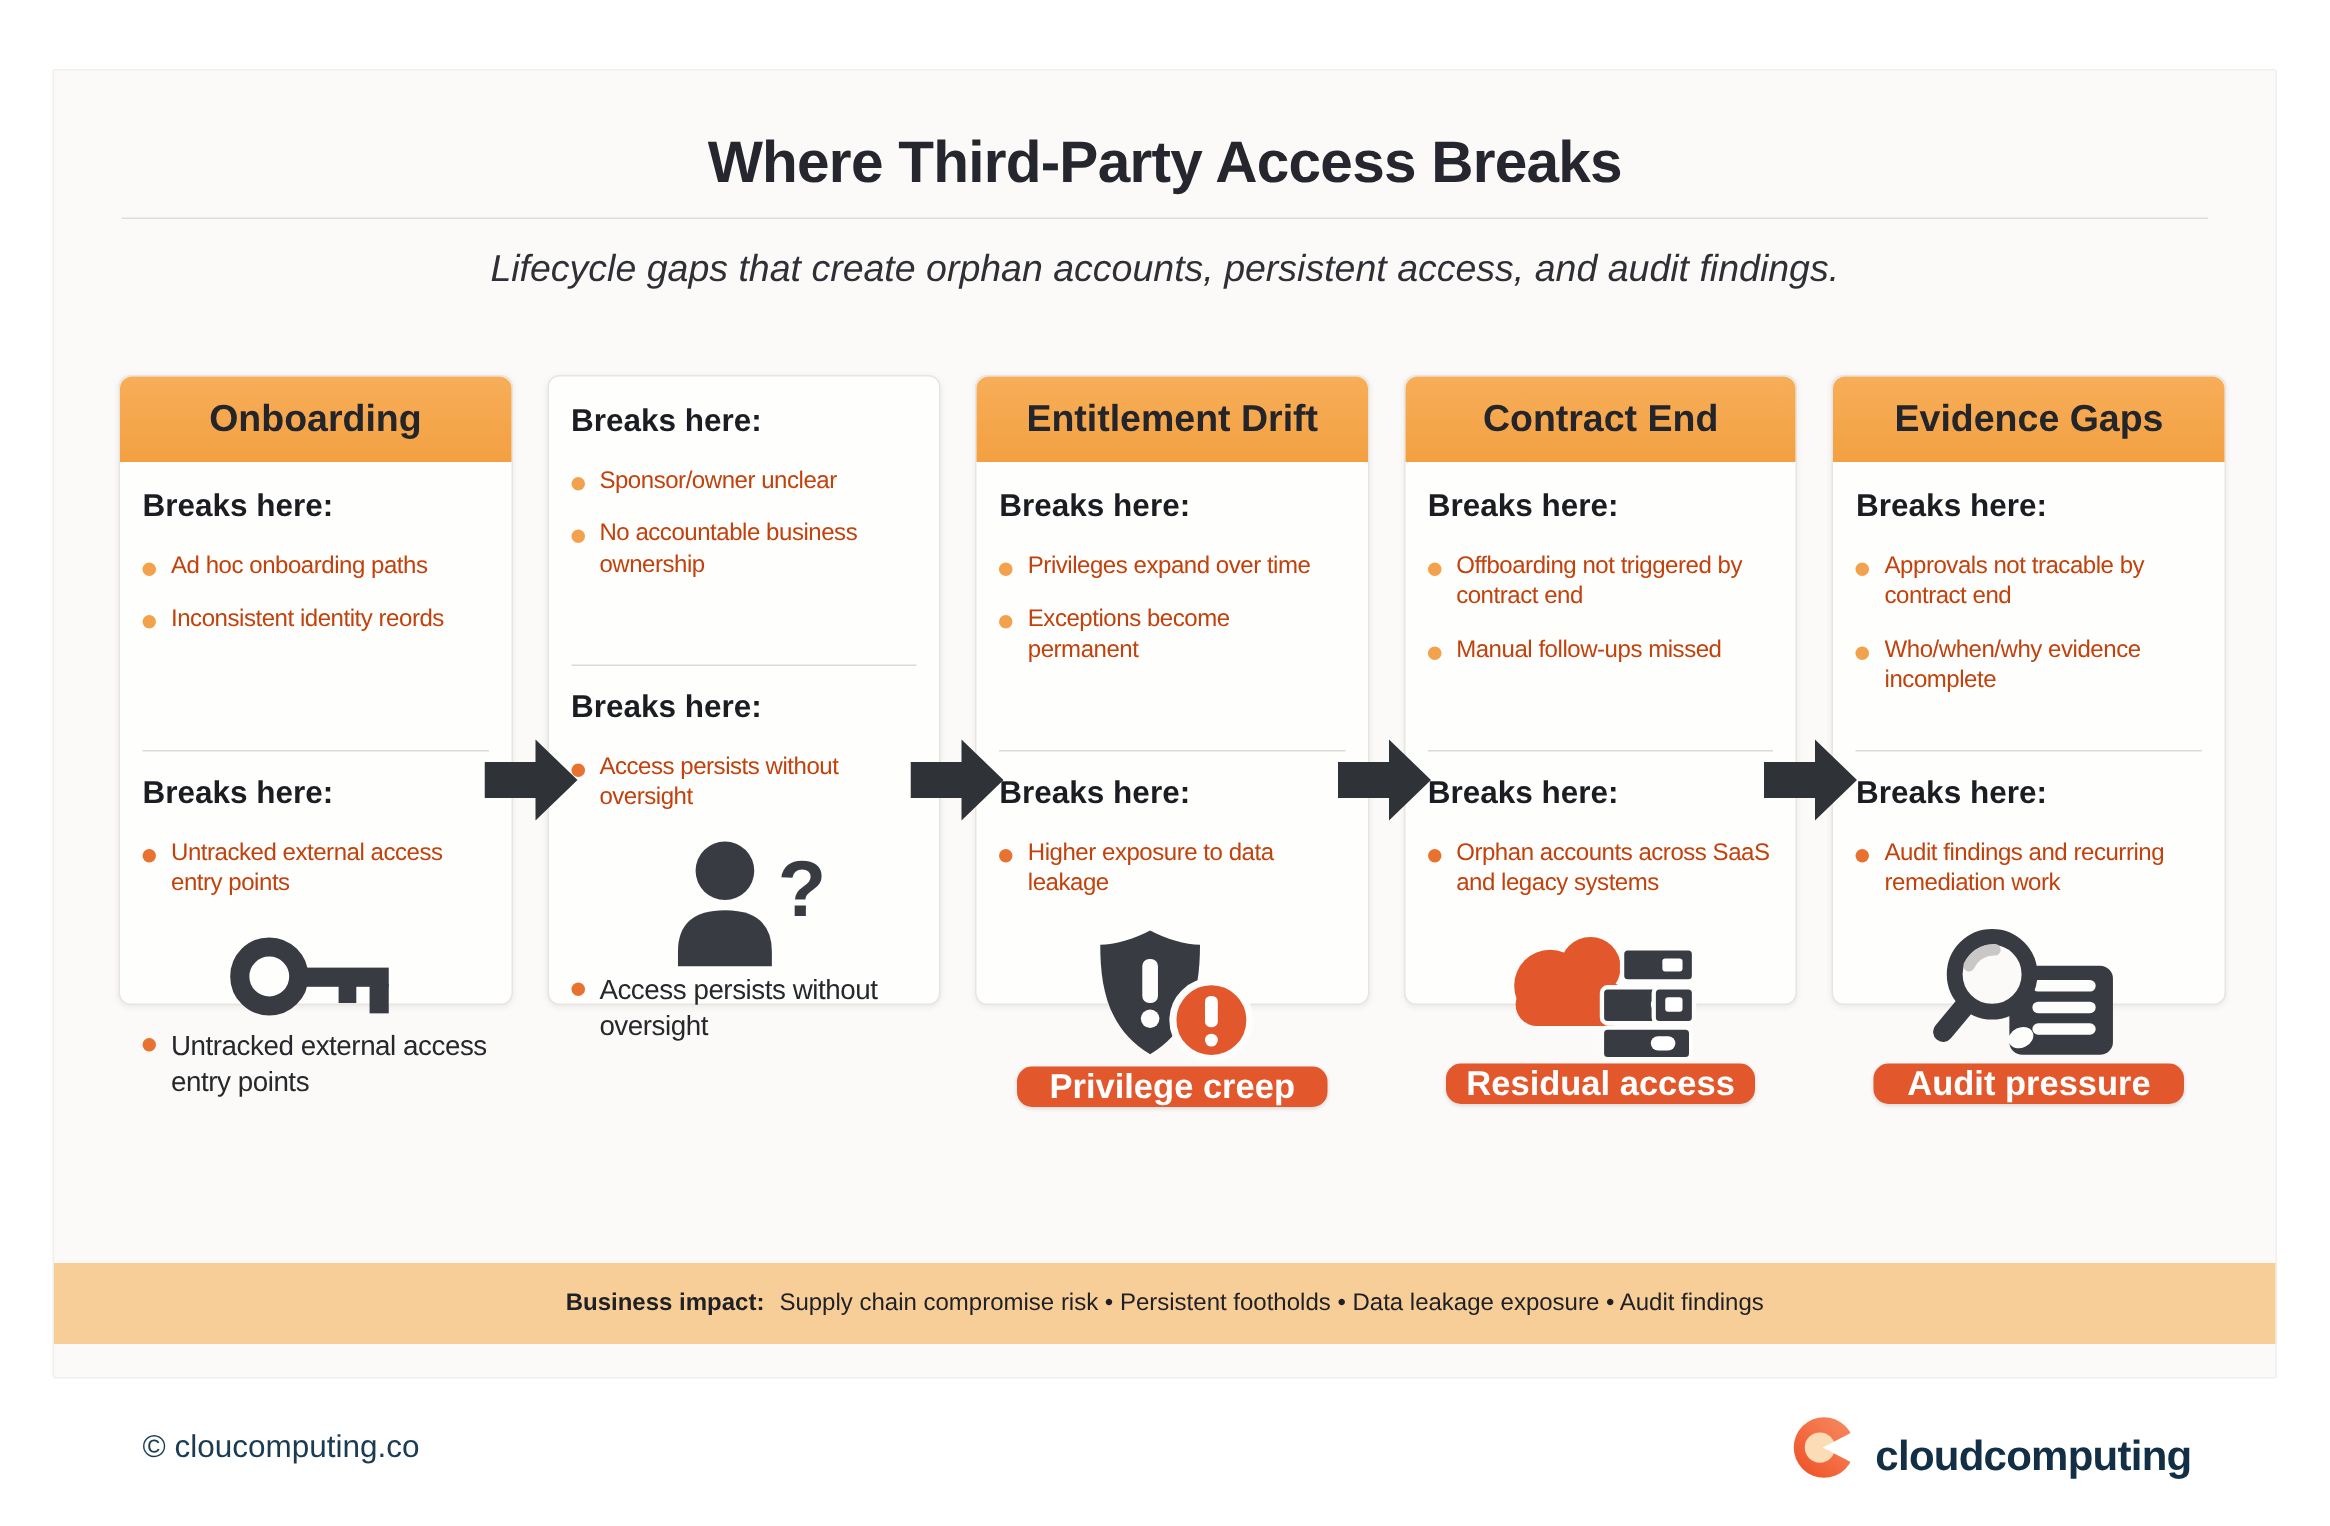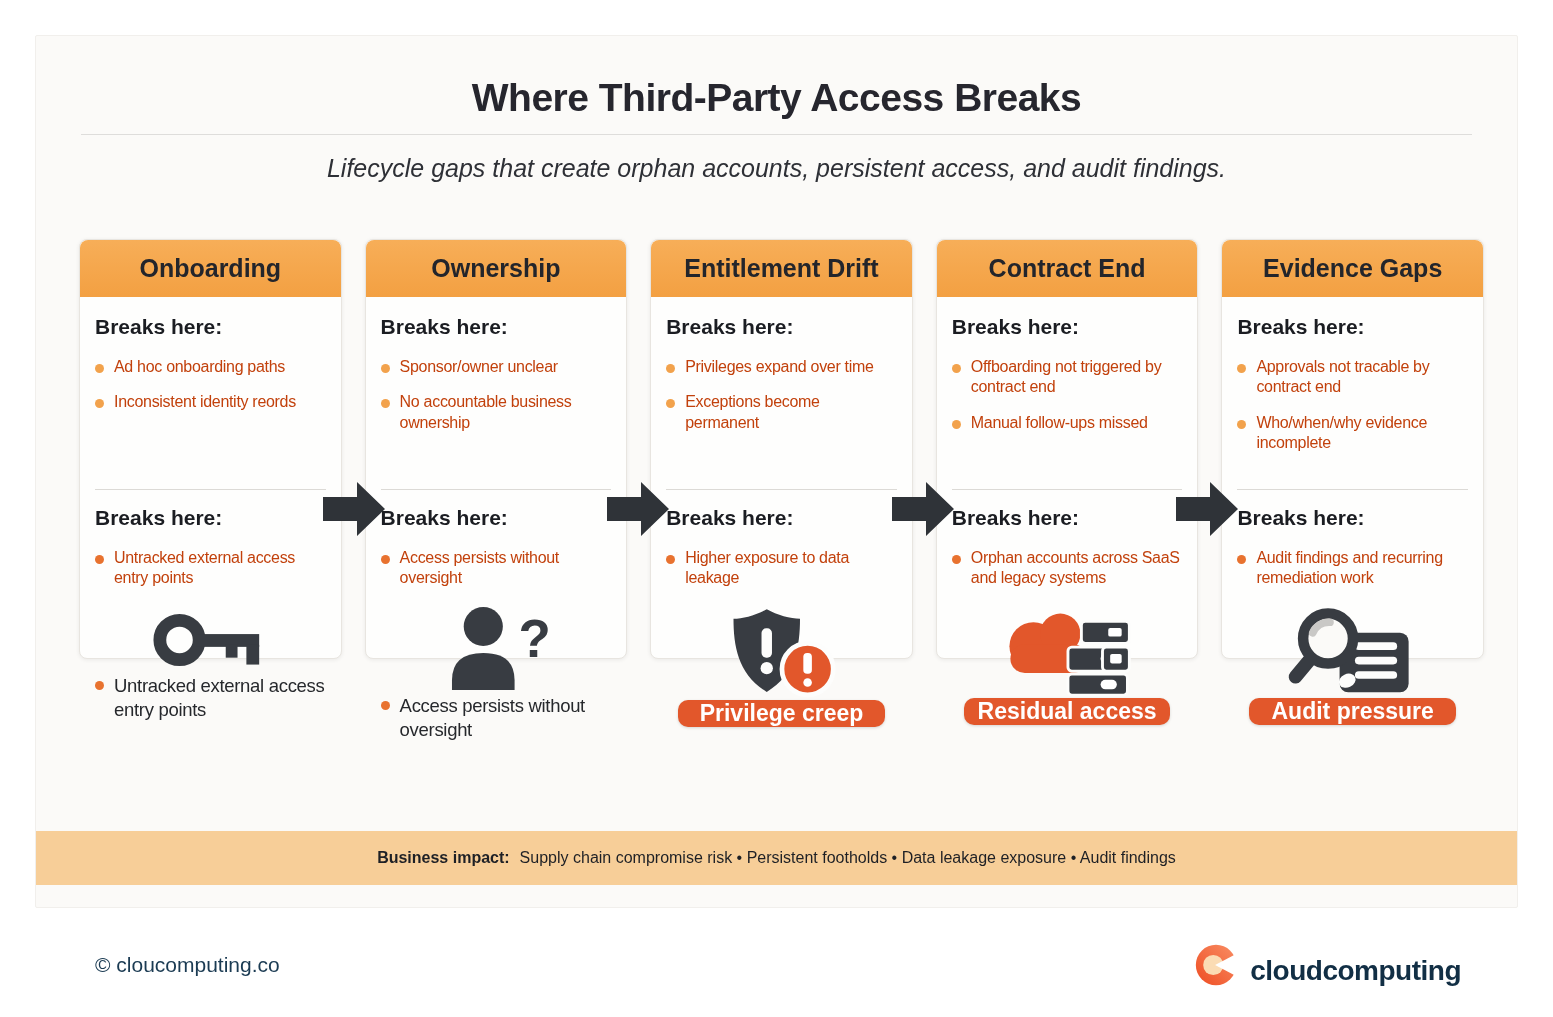--- a/index.html
+++ b/index.html
@@ -1,20 +1,20 @@
 <!DOCTYPE html>
 <html><head>
 <meta charset="utf-8">
 <style>
   * { margin:0; padding:0; box-sizing:border-box; }
   html,body { width:1553px; height:1017px; background:#ffffff;
     font-family:"Liberation Sans", sans-serif; overflow:hidden; }
   .page { position:relative; width:1553px; height:1017px; background:#ffffff; }
 
-  .panel { position:absolute; left:35px; top:35px; right:35px; height:873px;
+  .panel { position:absolute; left:35px; top:46px; right:35px; height:873px;
     background:#FBFAF8; border:1px solid #F1EFEC; border-radius:2px; }
 
   .title { position:absolute; top:40px; left:0; right:0; text-align:center;
     font-size:39px; font-weight:bold; color:#26262E; letter-spacing:-0.5px; }
   .title-rule { position:absolute; top:98px; left:45px; right:45px;
     border-top:1px solid #DEDDDB; }
   .subtitle { position:absolute; top:118px; left:0; right:0; text-align:center;
     font-style:italic; font-size:25px; color:#2E3036; }
 
   .columns { position:absolute; left:43px; top:203px; width:1405px; height:420px;
@@ -108,21 +108,20 @@
               <li>
                   <span class="dot dot-b"></span>
                   <span>Untracked external access entry points</span>
                 </li>
             </ul>
           </div>
         </div>
       </div>
 
       <div class="card">
-        <div class="card-header">Ownership</div>
         <div class="card-body">
           <div class="sec-top">
             <div class="sec-h">Breaks here:</div>
             <ul class="blist">
               <li>
                   <span class="dot dot-a"></span>
                   <span>Sponsor/owner unclear</span>
                 </li>
               <li>
                   <span class="dot dot-a"></span>

